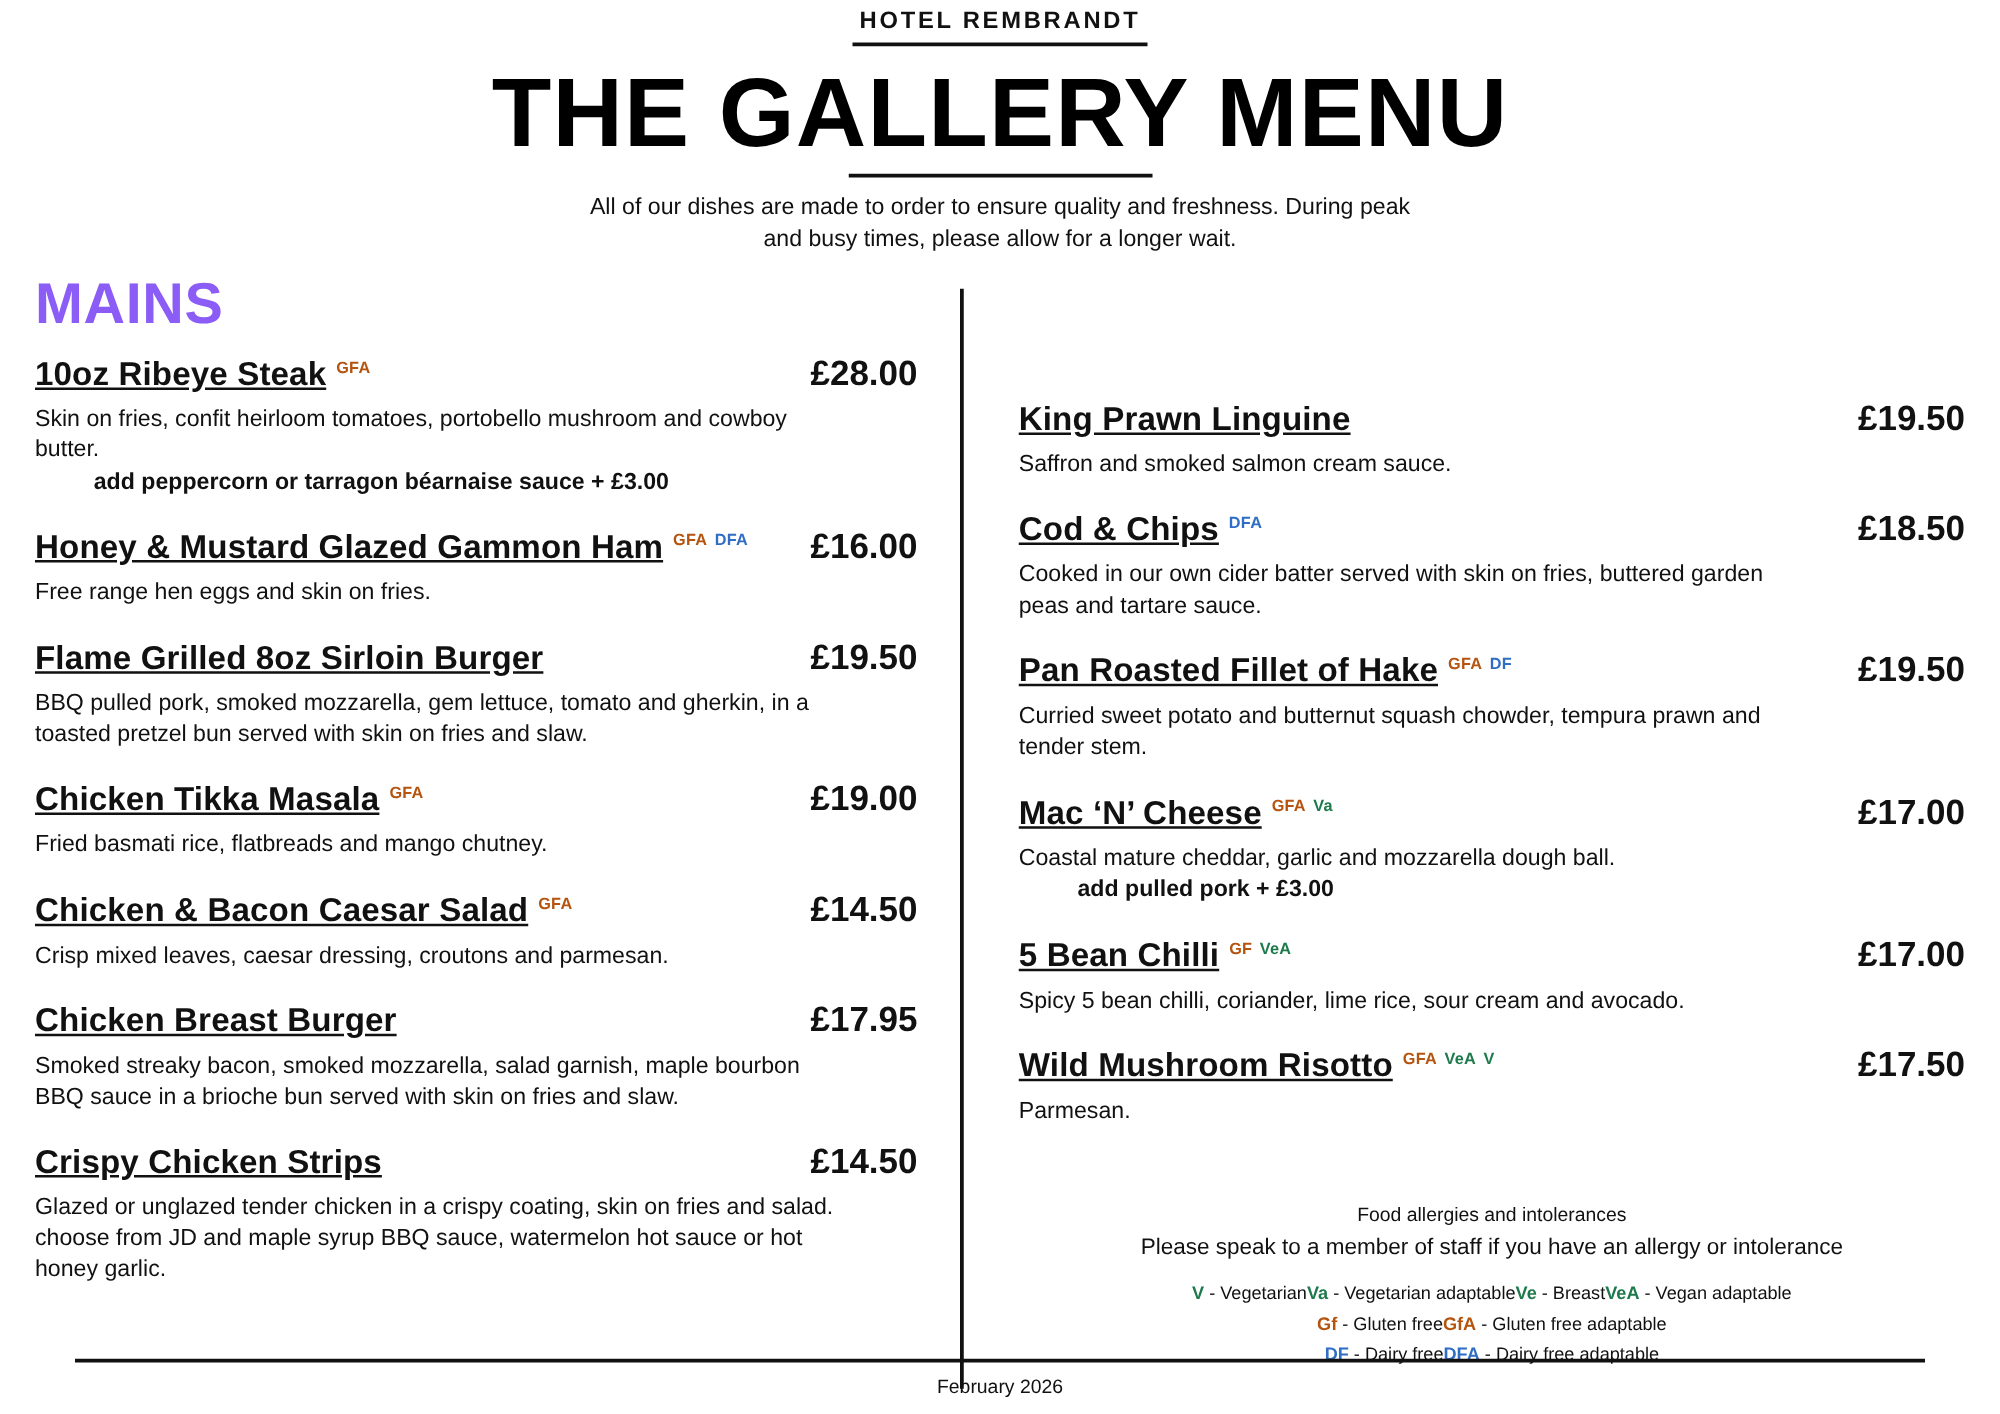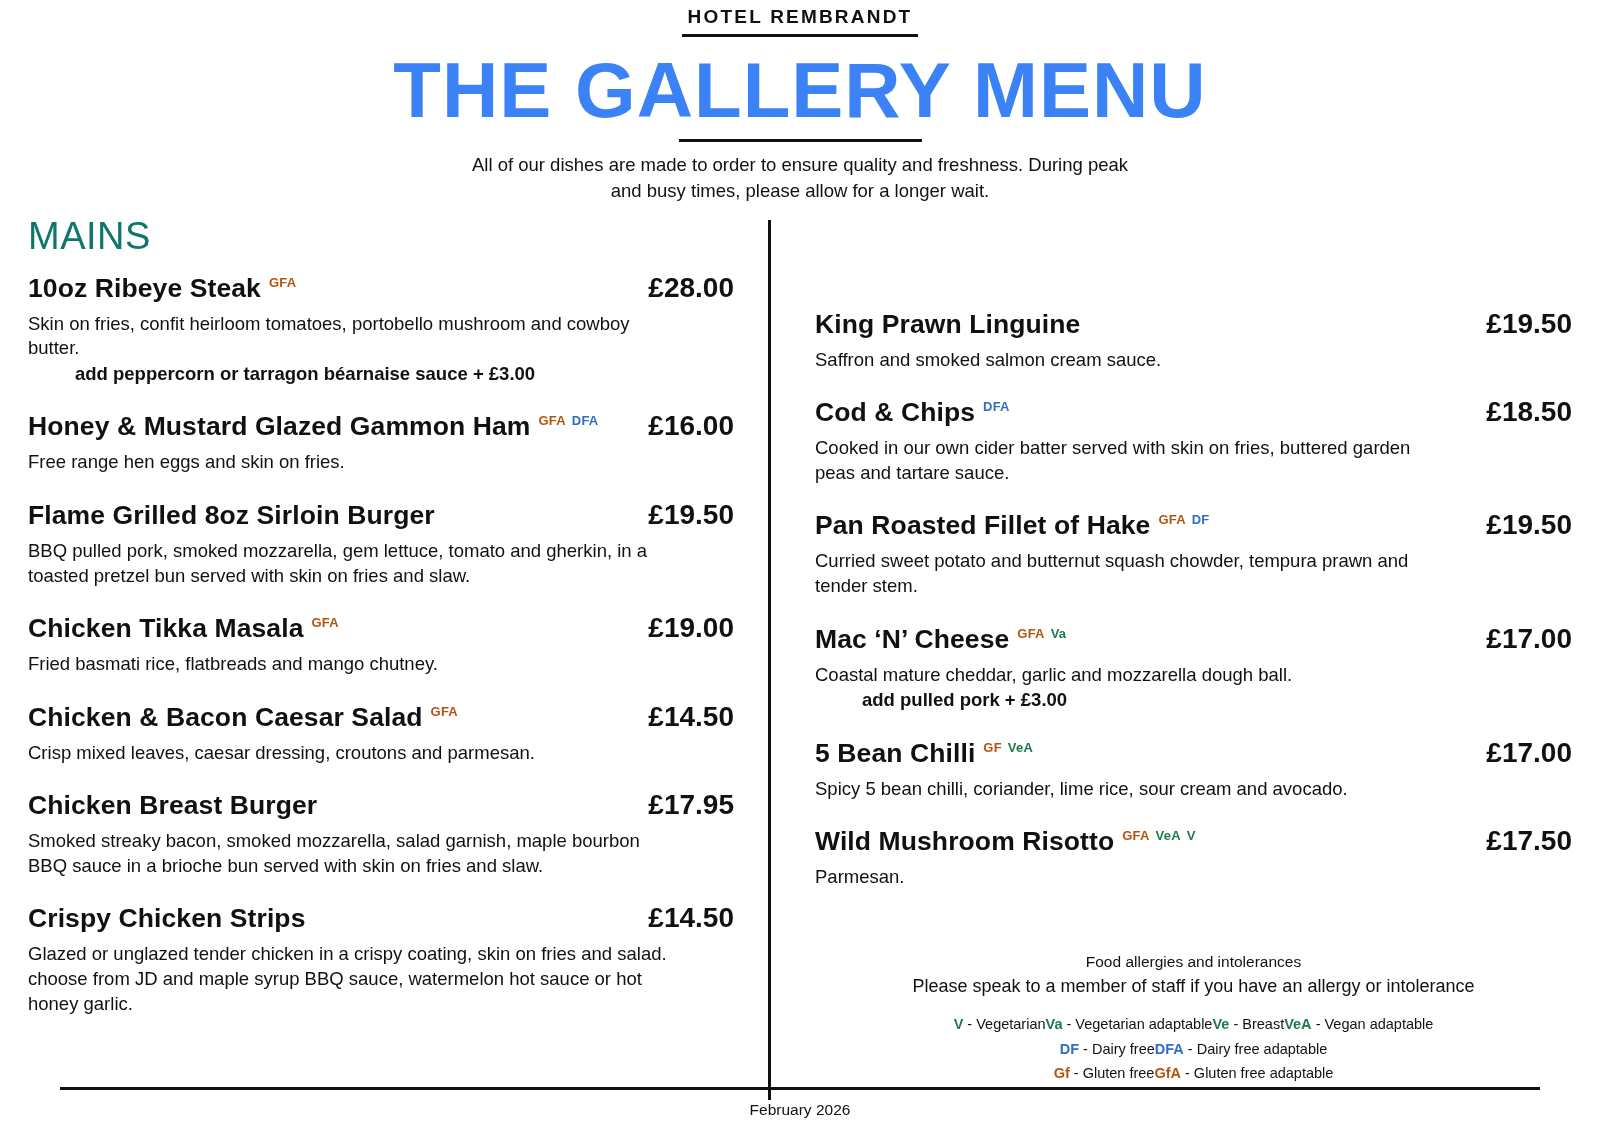--- a/index.html
+++ b/index.html
@@ -30,21 +30,21 @@
     display: inline-block;
     padding: 0 6px 6px 6px;
     border-bottom: 3px solid #111;
   }
   .menu-title {
     font-size: 78px;
     font-weight: bold;
     letter-spacing: 1px;
     line-height: 1.0;
     margin: 14px 0 0 0;
-    color: #3b82f6;
+    color: #000000;
   }
   .title-rule {
     width: 243px;
     height: 3px;
     background: #111;
     margin: 10px auto 0 auto;
   }
   .intro {
     font-size: 18.5px;
     line-height: 1.42;
@@ -52,25 +52,25 @@
     margin: 10px auto 0 auto;
     width: 680px;
   }
 
   
   .sheet {
     position: relative;
     padding: 0 28px;
   }
   .mains-heading {
-    font-size: 38px;
-    font-weight: normal;
+    font-size: 46px;
+    font-weight: bold;
     letter-spacing: 0.5px;
     margin: 10px 0 0 0;
-    color: #0f766e;
+    color: #8b5cf6;
   }
   .columns {
     display: flex;
     margin-top: 14px;
     align-items: stretch;
   }
   .col-left {
     width: 740px;
     padding-right: 34px;
   }
@@ -97,20 +97,21 @@
     display: flex;
     align-items: baseline;
     gap: 8px;
   }
   .dish-name {
     font-size: 26.5px;
     font-weight: bold;
     color: #111;
     letter-spacing: 0.1px;
     white-space: nowrap;
+    text-decoration: underline;
   }
   .tags { display: flex; gap: 6px; align-self: flex-start; margin-top: 2px; }
   .tag { font-size: 13px; font-weight: bold; letter-spacing: 0.2px; }
   .tag.gfa, .tag.gf { color: #b5540f; }
   .tag.df, .tag.dfa { color: #2f6ec4; }
   .tag.va, .tag.v, .tag.vea, .tag.ve { color: #1e7a4c; }
   .dish-price {
     font-size: 28px;
     font-weight: bold;
     color: #111;
@@ -348,26 +349,26 @@
         <div class="allergy-title">Food allergies and intolerances</div>
         <div class="allergy-sub">Please speak to a member of staff if you have an allergy or intolerance</div>
         <div class="key-rows" id="key-rows">
             <div class="key-row">
               <span class="key-item green"><span class="code">V</span> <span>- Vegetarian</span></span>
               <span class="key-item green"><span class="code">Va</span> <span>- Vegetarian adaptable</span></span>
               <span class="key-item green"><span class="code">Ve</span> <span>- Breast</span></span>
               <span class="key-item green"><span class="code">VeA</span> <span>- Vegan adaptable</span></span>
             </div>
             <div class="key-row">
+              <span class="key-item orange"><span class="code">Gf</span> <span>- Gluten free</span></span>
+              <span class="key-item orange"><span class="code">GfA</span> <span>- Gluten free adaptable</span></span>
+            </div>
+            <div class="key-row">
               <span class="key-item blue"><span class="code">DF</span> <span>- Dairy free</span></span>
               <span class="key-item blue"><span class="code">DFA</span> <span>- Dairy free adaptable</span></span>
-            </div>
-            <div class="key-row">
-              <span class="key-item orange"><span class="code">Gf</span> <span>- Gluten free</span></span>
-              <span class="key-item orange"><span class="code">GfA</span> <span>- Gluten free adaptable</span></span>
             </div>
           </div>
       </div>
     </div>
   </div>
 </div>
 
 <div class="footer">
   <div class="footer-rule"></div>
   <div class="footer-date">February 2026</div>

